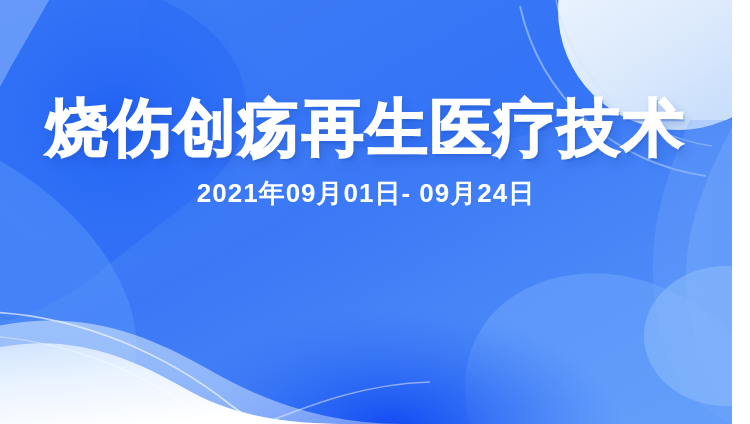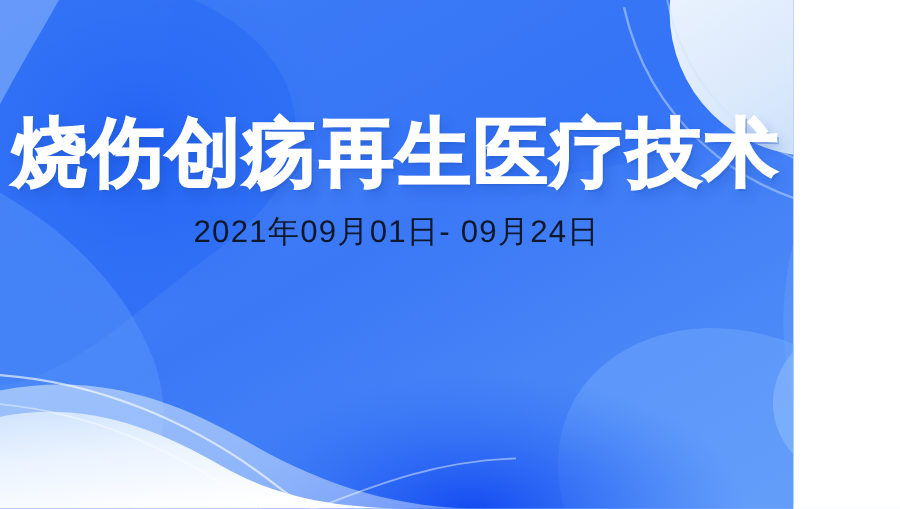--- a/index.html
+++ b/index.html
@@ -6,21 +6,21 @@
     margin: 0;
     padding: 0;
     background: #ffffff;
   }
   body {
     font-family: "Liberation Sans", "DejaVu Sans", sans-serif;
   }
 
   #banner {
     position: relative;
-    width: 661px;
+    width: 732px;
     height: 424px;
     overflow: hidden;
     background: #3d7cf7;
   }
 
   
   .bg-svg {
     position: absolute;
     inset: 0;
     width: 750px;
@@ -66,22 +66,22 @@
     text-shadow:
       1px 2px 0 rgba(40, 95, 205, .34),
       3px 5px 9px rgba(25, 70, 175, .26);
     -webkit-text-stroke: 1px #ffffff;
   }
 
   .daterange {
     margin-top: 20px;
     font-size: 26px;
     line-height: 1.1;
-    font-weight: 400;
-    color: #0f172a;
+    font-weight: 700;
+    color: #ffffff;
     letter-spacing: 1px;
     white-space: nowrap;
   }
 </style>
 </head>
 <body>
 
 <div id="banner">
 
   <svg class="bg-svg" viewBox="0 0 750 424" preserveAspectRatio="none">

